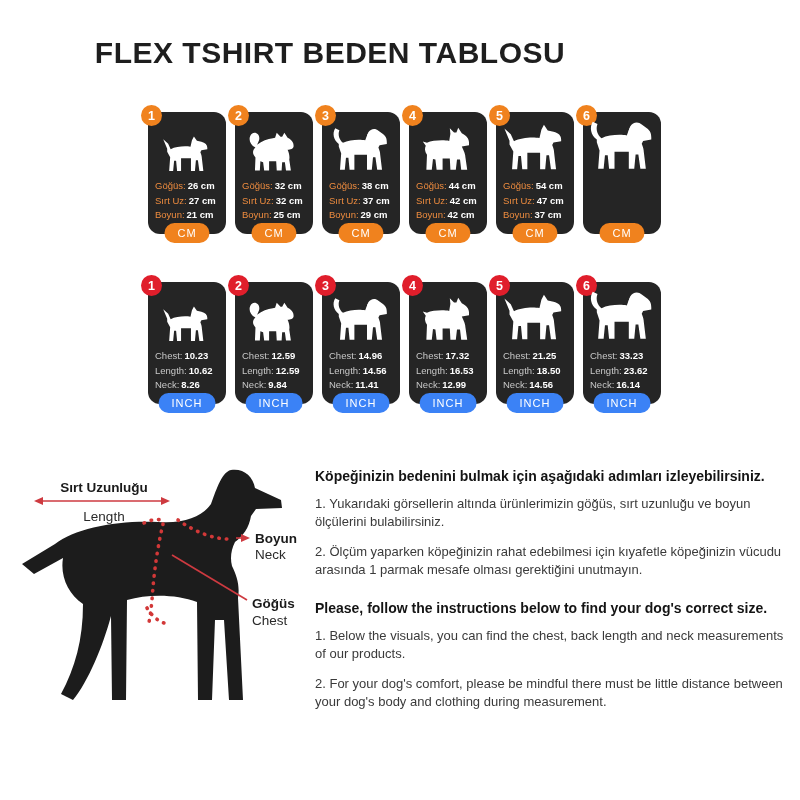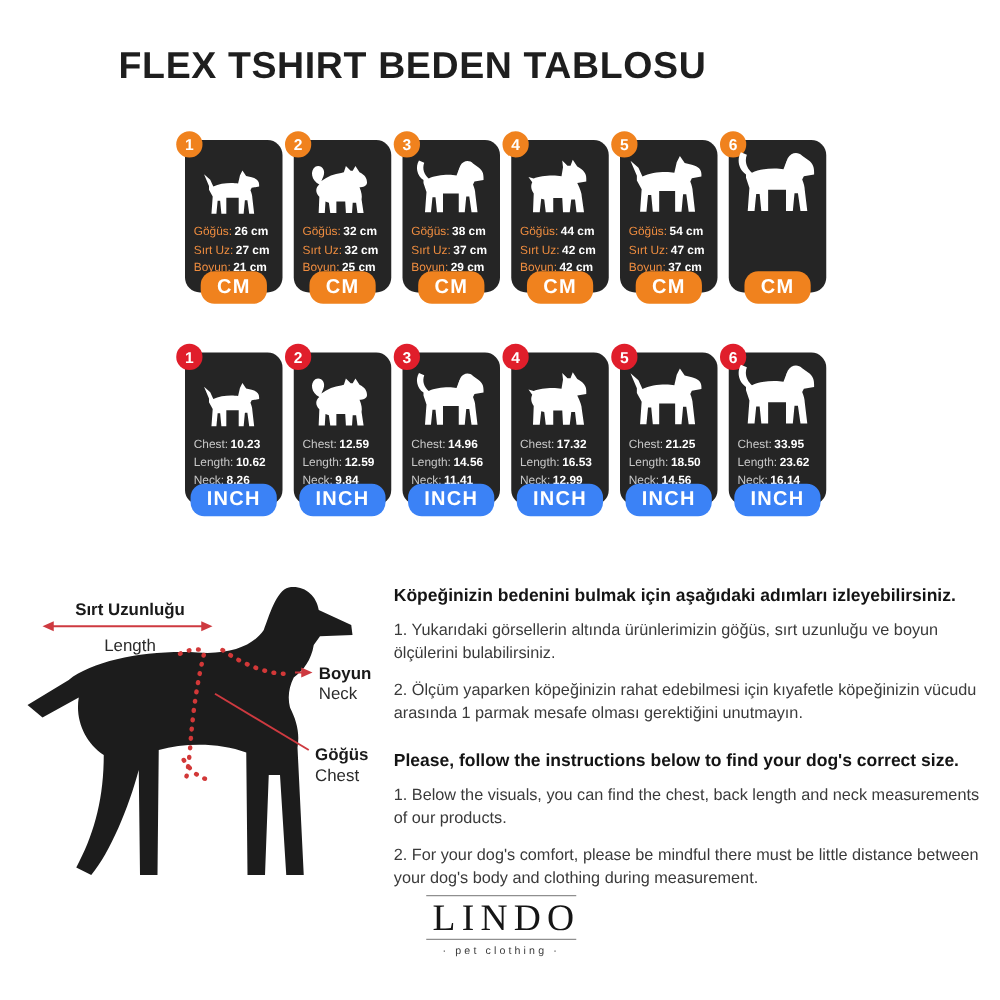--- a/index.html
+++ b/index.html
@@ -26,21 +26,21 @@
   .dog-wrap{height:58px;padding-top:7px;display:flex;align-items:flex-end;justify-content:center;}
   .dog-icon{width:62px;height:52px;fill:#ffffff;transform-origin:50% 100%;}
 
   .meas{margin-top:2px;padding-left:7px;font-size:9.5px;line-height:14.5px;white-space:nowrap;}
   .m-label{font-weight:normal;}
   .cm .m-label{color:#EE8C3F;}
   .inch .m-label{color:#C8C8C8;}
   .m-value{color:#ffffff;font-weight:bold;margin-left:2px;}
 
   .pill{position:absolute;bottom:-9px;left:50%;transform:translateX(-50%);
-        color:#fff;font-size:16px;font-weight:bold;letter-spacing:1px;
+        color:#fff;font-size:11px;font-weight:normal;letter-spacing:1px;
         padding:4px 13px;border-radius:11px;white-space:nowrap;}
   .cm .pill{background:#F0821E;}
   .inch .pill{background:#3b82f6;}
 
   
   #diagram{position:absolute;left:0;top:450px;width:320px;height:270px;}
   .diag-label-bold{font-family:"Liberation Sans",sans-serif;font-size:13.5px;font-weight:bold;fill:#1a1a1a;}
   .diag-label{font-family:"Liberation Sans",sans-serif;font-size:13.5px;fill:#2a2a2a;}
   .red-line{stroke:#CE3A40;stroke-width:1.6;fill:none;}
   .red-dots{stroke:#D23838;stroke-width:3.6;fill:none;stroke-linecap:round;stroke-dasharray:0.5 7;}
@@ -251,21 +251,21 @@
       <span class="pill">INCH</span>
     </div>
       <div class="card">
       <span class="badge">6</span>
       <div class="dog-wrap">
         <svg class="dog-icon" viewBox="0 0 100 84" style="transform: scale(1.1);">
             <use href="#dog-floppy"></use>
           </svg>
       </div>
       <div class="meas">
-        <div class="m-line"><span class="m-label">Chest:</span><span class="m-value">33.95</span></div>
+        <div class="m-line"><span class="m-label">Chest:</span><span class="m-value">33.23</span></div>
         <div class="m-line"><span class="m-label">Length:</span><span class="m-value">23.62</span></div>
         <div class="m-line"><span class="m-label">Neck:</span><span class="m-value">16.14</span></div>
       </div>
       <span class="pill">INCH</span>
     </div>
     </div>
 
   <svg id="diagram" viewBox="0 0 320 270">
 
     <path fill="#1c1c1c" d="
@@ -301,20 +301,14 @@
 
   <div class="instructions">
     <p class="heading">Köpeğinizin bedenini bulmak için aşağıdaki adımları izleyebilirsiniz.</p>
     <p>1. Yukarıdaki görsellerin altında ürünlerimizin göğüs, sırt uzunluğu ve boyun ölçülerini bulabilirsiniz.</p>
     <p>2. Ölçüm yaparken köpeğinizin rahat edebilmesi için kıyafetle köpeğinizin vücudu arasında 1 parmak mesafe olması gerektiğini unutmayın.</p>
     <p class="heading en">Please, follow the instructions below to find your dog's correct size.</p>
     <p>1. Below the visuals, you can find the chest, back length and neck measurements of our products.</p>
     <p>2. For your dog's comfort, please be mindful there must be little distance between your dog's body and clothing during measurement.</p>
   </div>
 
-  <div class="logo">
-    <hr class="rule">
-    <div class="name">LINDO</div>
-    <hr class="rule">
-    <div class="tagline">· pet clothing ·</div>
-  </div>
 
 </div>
 
 </body></html>

